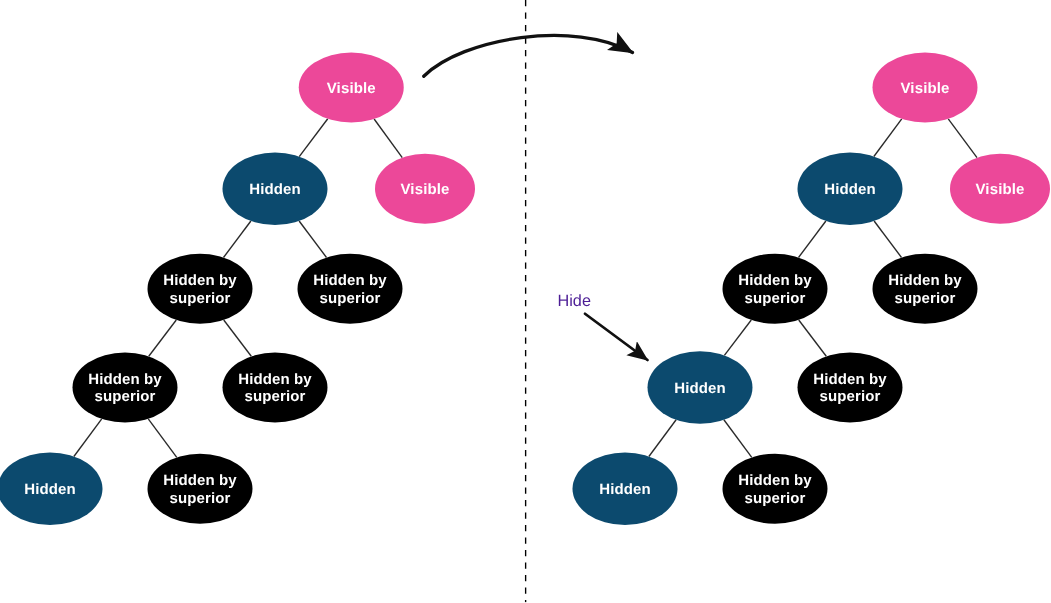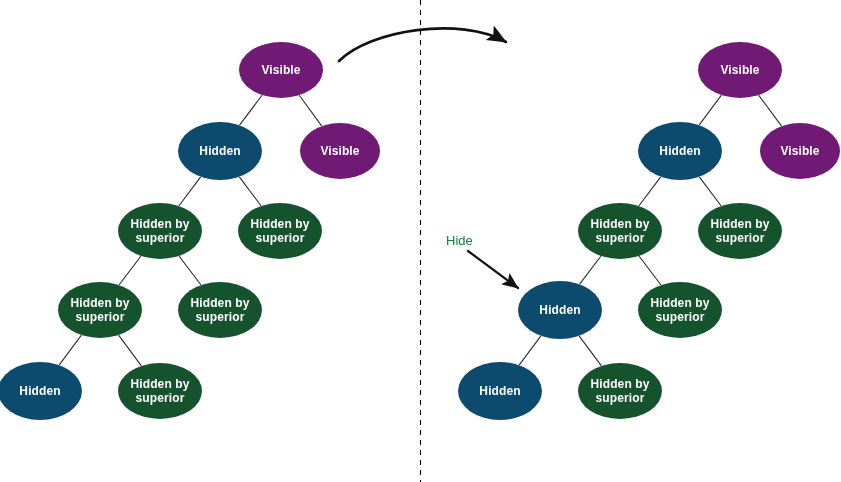--- a/index.html
+++ b/index.html
@@ -34,27 +34,27 @@
     border-radius: 50%;
     color: #ffffff;
     font-weight: bold;
     font-size: 12px;
     line-height: 14px;
     letter-spacing: 0.1px;
     box-sizing: border-box;
     padding: 0 4px;
     white-space: pre-line;
   }
-  .node.visible-node   { background: #701a75; justify-content: center; }
+  .node.visible-node   { background: #ec4899; justify-content: center; }
   .node.hidden-node    { background: #0c4a6e; }
-  .node.inherited-node { background: #14532d; }
+  .node.inherited-node { background: #000000; }
 
   .annot {
     position: absolute;
-    color: #15803d;
+    color: #4c1d95;
     font-size: 13px;
     font-weight: normal;
     line-height: 15px;
     white-space: nowrap;
   }
 </style>
 </head>
 <body>
 
 <div id="canvas">

